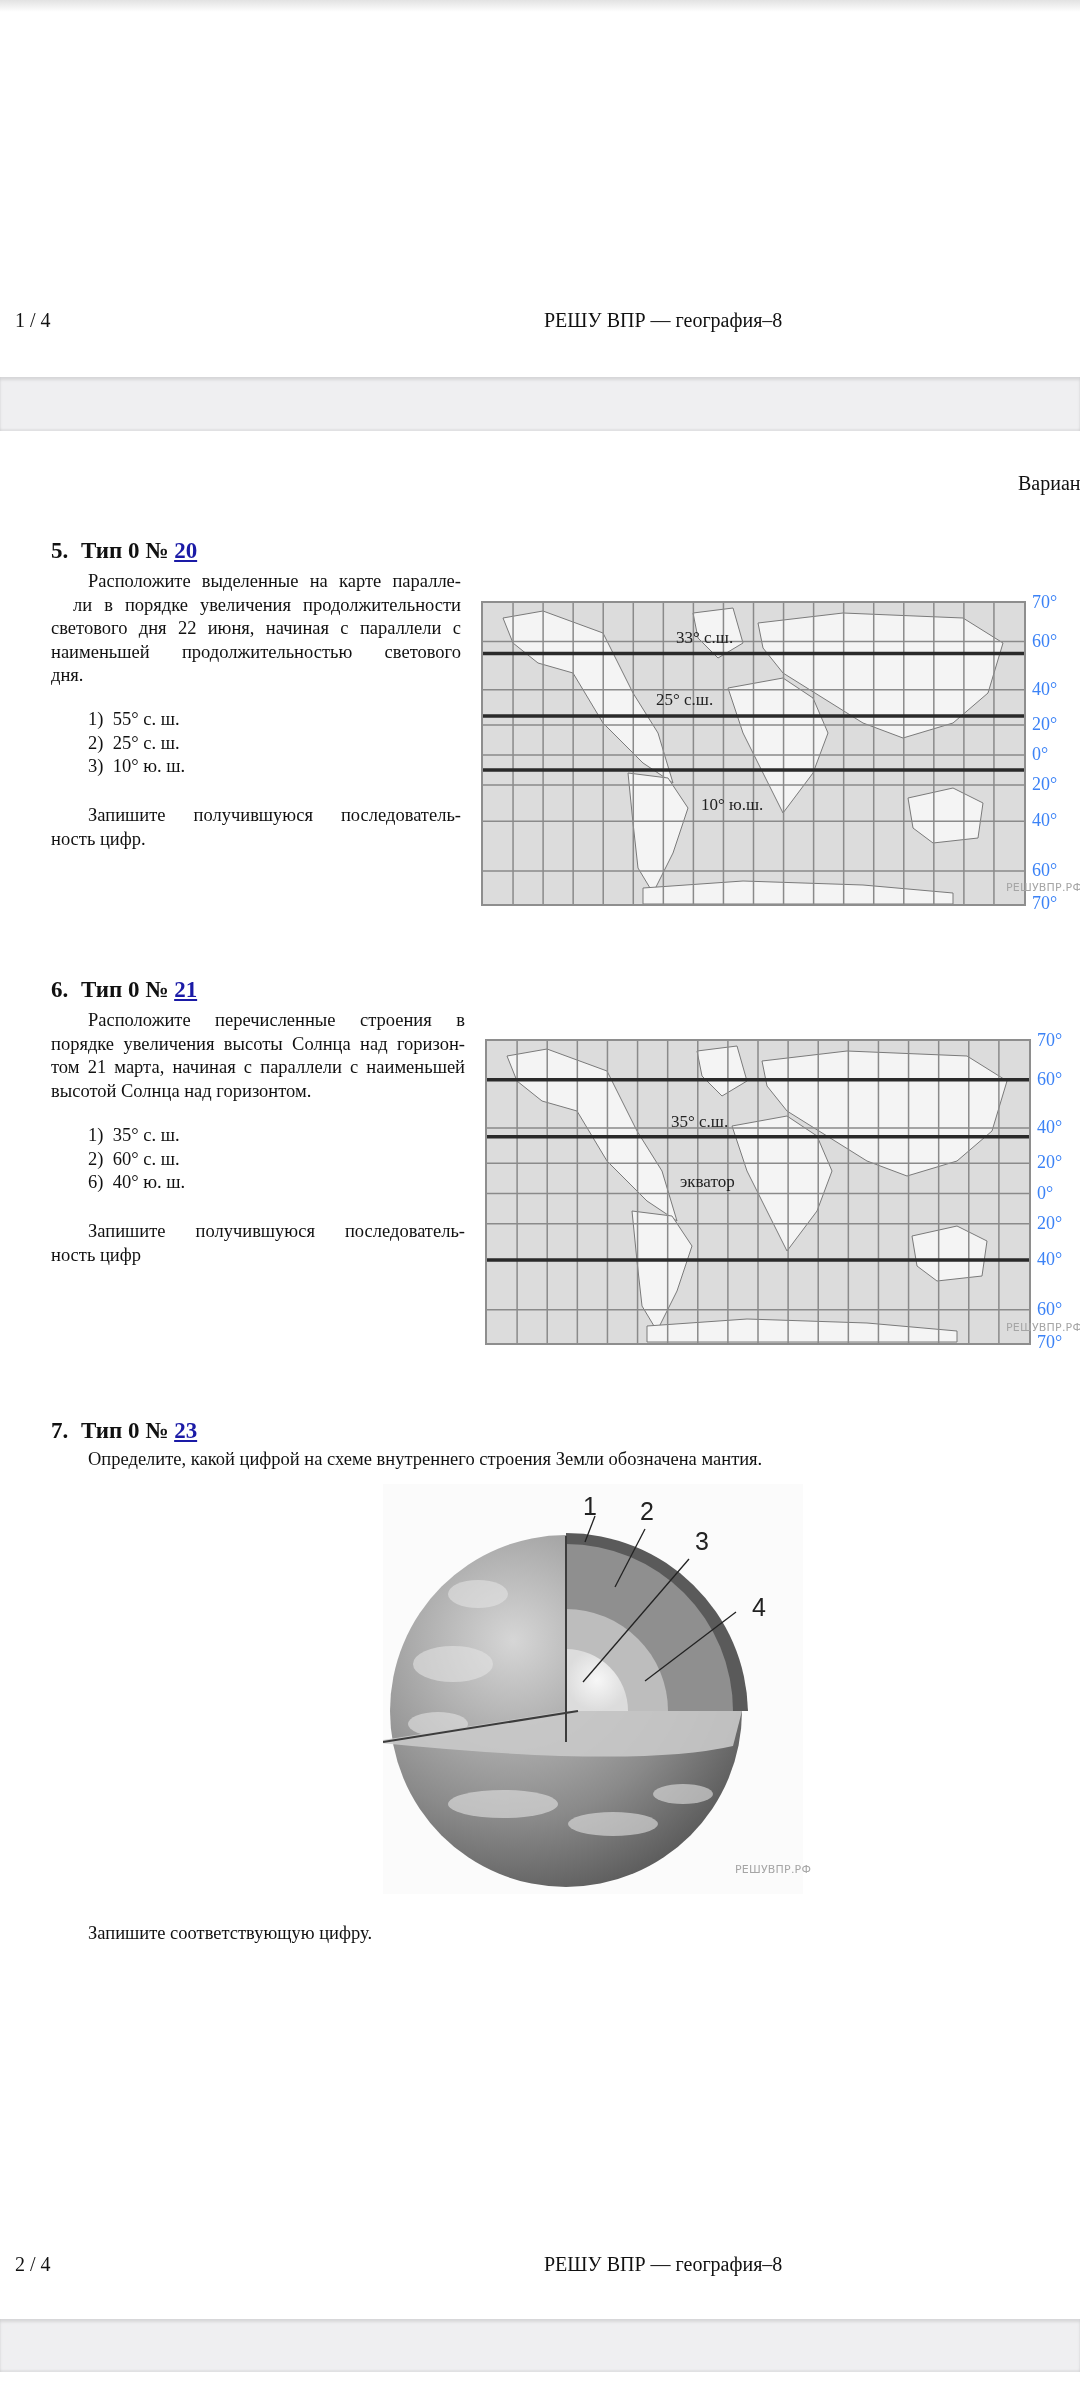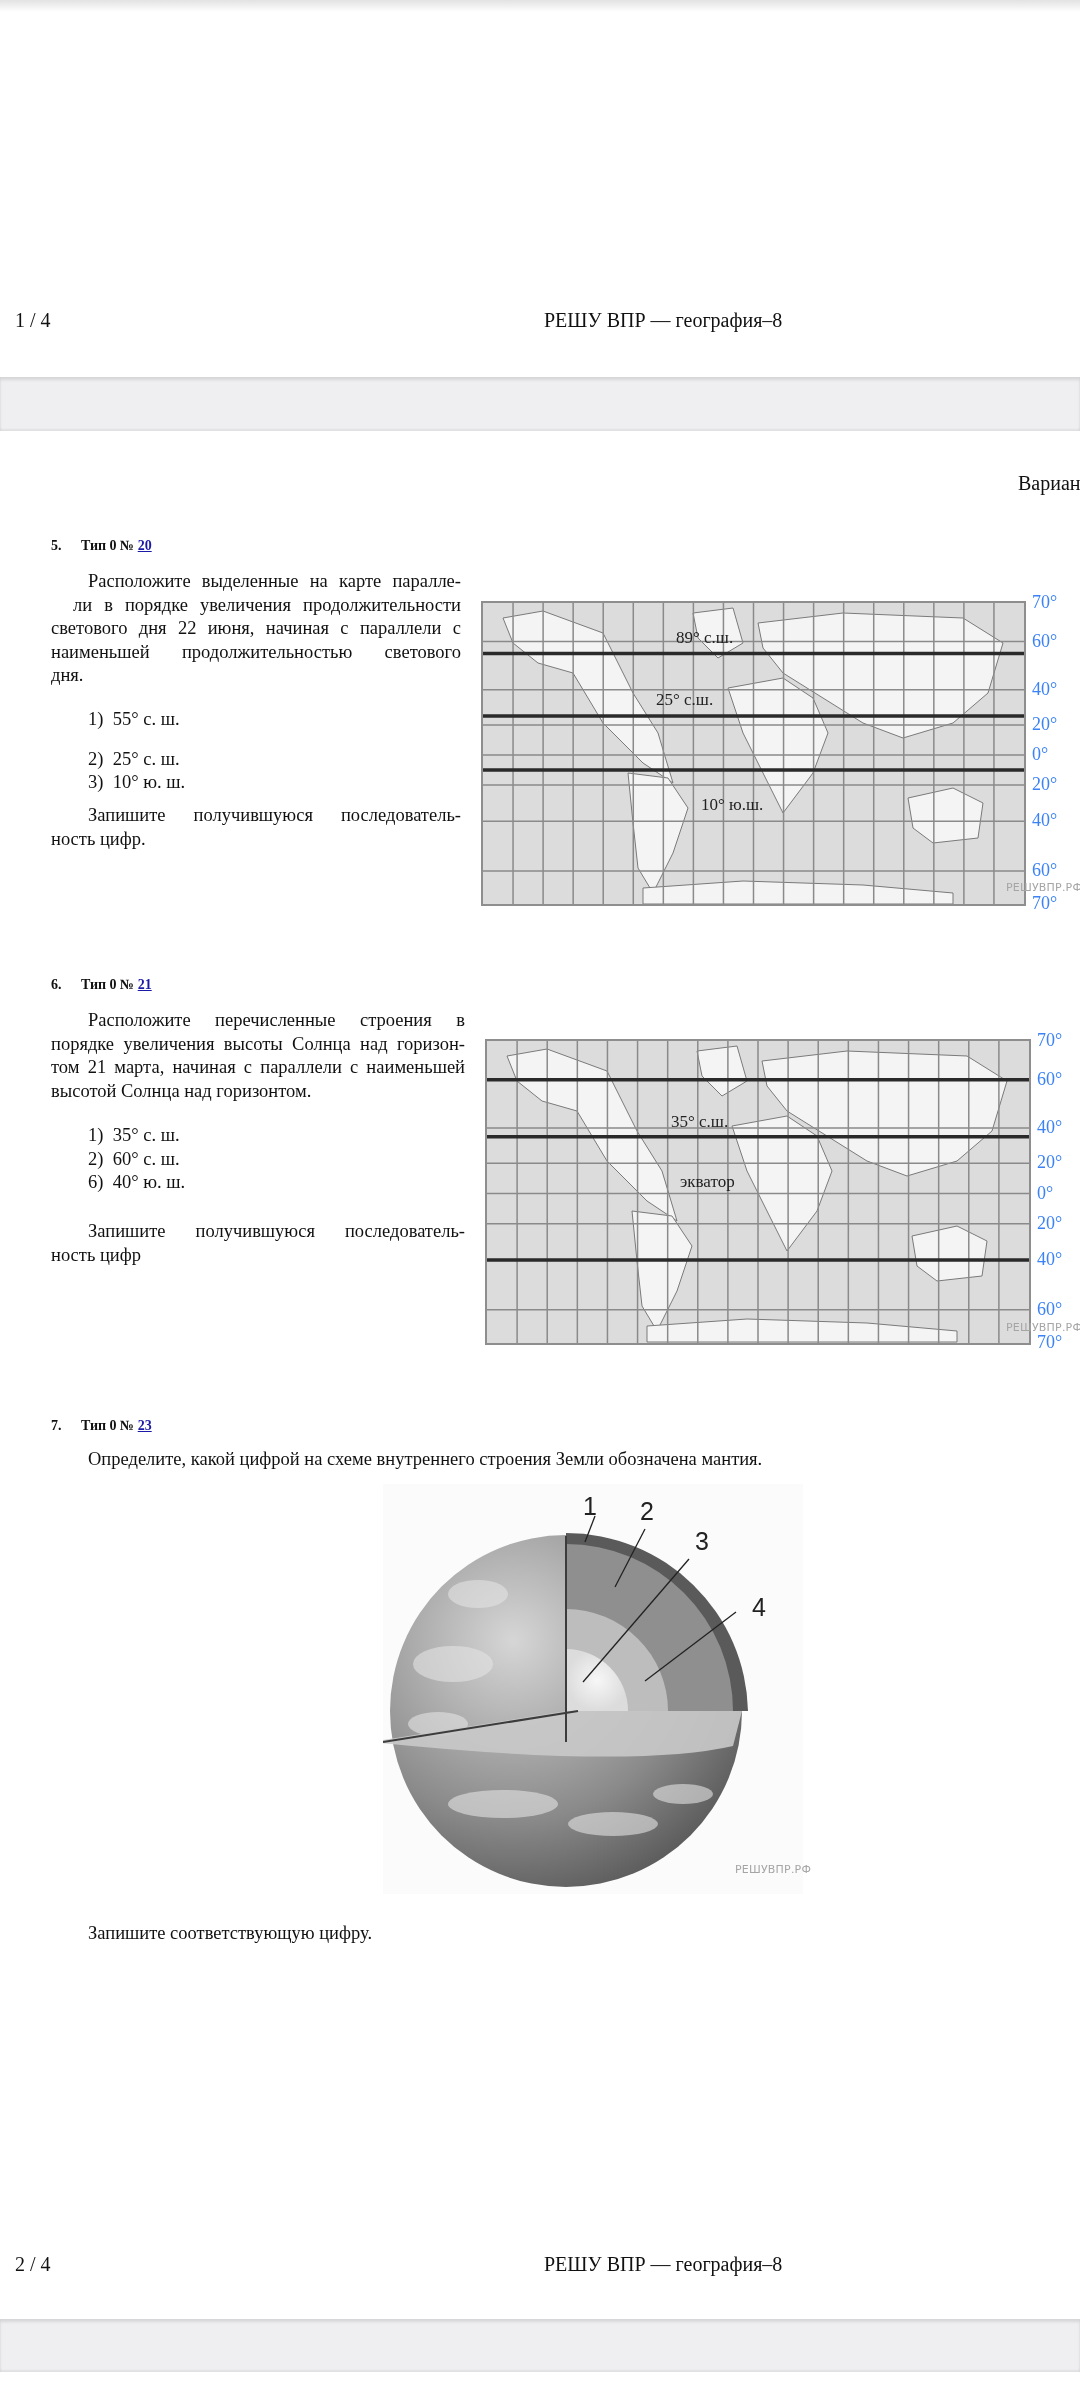--- a/index.html
+++ b/index.html
@@ -4,21 +4,21 @@
 <style>
   html, body { margin:0; padding:0; }
   body { width:1080px; height:2408px; position:relative; overflow:hidden; background:#ffffff;
          font-family:"Liberation Serif","DejaVu Serif",serif; color:#111; }
   .abs { position:absolute; }
   .topshade { left:0; top:0; width:1080px; height:12px; background:linear-gradient(#e2e2e2,#ffffff); }
   .gapband { left:0; width:1080px; background:#efeff1; }
   .gapband.a { top:377px; height:54px; box-shadow:inset 0 3px 3px rgba(0,0,0,0.10), inset 0 -2px 2px rgba(0,0,0,0.06); }
   .gapband.b { top:2319px; height:53px; box-shadow:inset 0 3px 3px rgba(0,0,0,0.10), inset 0 -2px 2px rgba(0,0,0,0.06); }
   .pagefoot { font-size:20px; }
-  .qhead { font-size:14px; font-weight:bold; }
+  .qhead { font-size:23px; font-weight:bold; }
   .qhead .num { display:inline-block; width:30px; }
   .qhead a { color:#1a1aa6; text-decoration:underline; }
   .para { font-size:18.5px; line-height:23.5px; text-align:justify; }
   .opt { font-size:18.5px; line-height:23.5px; }
   .map { border:2px solid #8e8e8e; background:#dcdcdc; overflow:hidden; }
   .deg { font-size:18px; color:#3b82f6; }
   .maplabel { font-size:17px; color:#222; white-space:nowrap; }
   .wm { font-family:"DejaVu Sans",sans-serif; font-size:11px; color:#a5a5a5; letter-spacing:0.2px; }
   .globebox { background:#fbfbfb; }
   .lbl { font-family:"Liberation Sans",sans-serif; font-size:25px; color:#222; }
@@ -41,21 +41,21 @@
 </div>
 <div class="abs" style="left:51px;top:570px;width:410px;">
   <div class="para" style="text-indent:37px;text-align-last:justify;">Расположите выделенные на карте паралле-</div>
   <div class="para" style="text-align-last:justify;margin-left:22px;">ли в порядке увеличения продолжительности</div>
   <div class="para" style="text-align-last:justify;">светового дня 22 июня, начиная с параллели с</div>
   <div class="para" style="text-align-last:justify;">наименьшей продолжительностью светового</div>
   <div class="para">дня.</div>
 </div>
 <div class="abs" style="left:88px;top:708px;">
   <div class="opt" style="white-space:pre;">1)  55° с. ш.</div>
-  <div class="opt" style="white-space:pre;margin-top:16px;">2)  25° с. ш.</div>
+  <div class="opt" style="white-space:pre;">2)  25° с. ш.</div>
   <div class="opt" style="white-space:pre;">3)  10° ю. ш.</div>
 </div>
 <div class="abs" style="left:51px;top:804px;width:410px;">
   <div class="para" style="text-indent:37px;text-align-last:justify;">Запишите получившуюся последователь-</div>
   <div class="para">ность цифр.</div>
 </div>
 
 <div class="abs map" id="map1" style="left:481px;top:601px;width:541px;height:301px;">
   <svg width="541" height="301">
     <g class="continents">
@@ -104,21 +104,21 @@
     <div class="abs deg" style="left: 0px; top: 592px;">70°</div>
     <div class="abs deg" style="left: 0px; top: 630.528px;">60°</div>
     <div class="abs deg" style="left: 0px; top: 678.688px;">40°</div>
     <div class="abs deg" style="left: 0px; top: 713.905px;">20°</div>
     <div class="abs deg" style="left: 0px; top: 744.005px;">0°</div>
     <div class="abs deg" style="left: 0px; top: 774.105px;">20°</div>
     <div class="abs deg" style="left: 0px; top: 810.225px;">40°</div>
     <div class="abs deg" style="left: 0px; top: 859.89px;">60°</div>
     <div class="abs deg" style="left: 0px; top: 893px;">70°</div>
   </div>
-<div class="abs maplabel" style="left:676px;top:628px;">89° с.ш.</div>
+<div class="abs maplabel" style="left:676px;top:628px;">33° с.ш.</div>
 <div class="abs maplabel" style="left:656px;top:690px;">25° с.ш.</div>
 <div class="abs maplabel" style="left:701px;top:748px;margin-top:47px;">10° ю.ш.</div>
 <div class="abs wm" style="left:1006px;top:881px;">РЕШУВПР.РФ</div>
 
 <div class="abs qhead" style="left:51px;top:977px;">
   <span class="num">6.</span><span>Тип 0 №</span>
   <a href="#">21</a>
 </div>
 <div class="abs" style="left:51px;top:1009px;width:414px;">
   <div class="para" style="text-indent:37px;text-align-last:justify;">Расположите перечисленные строения в</div>

